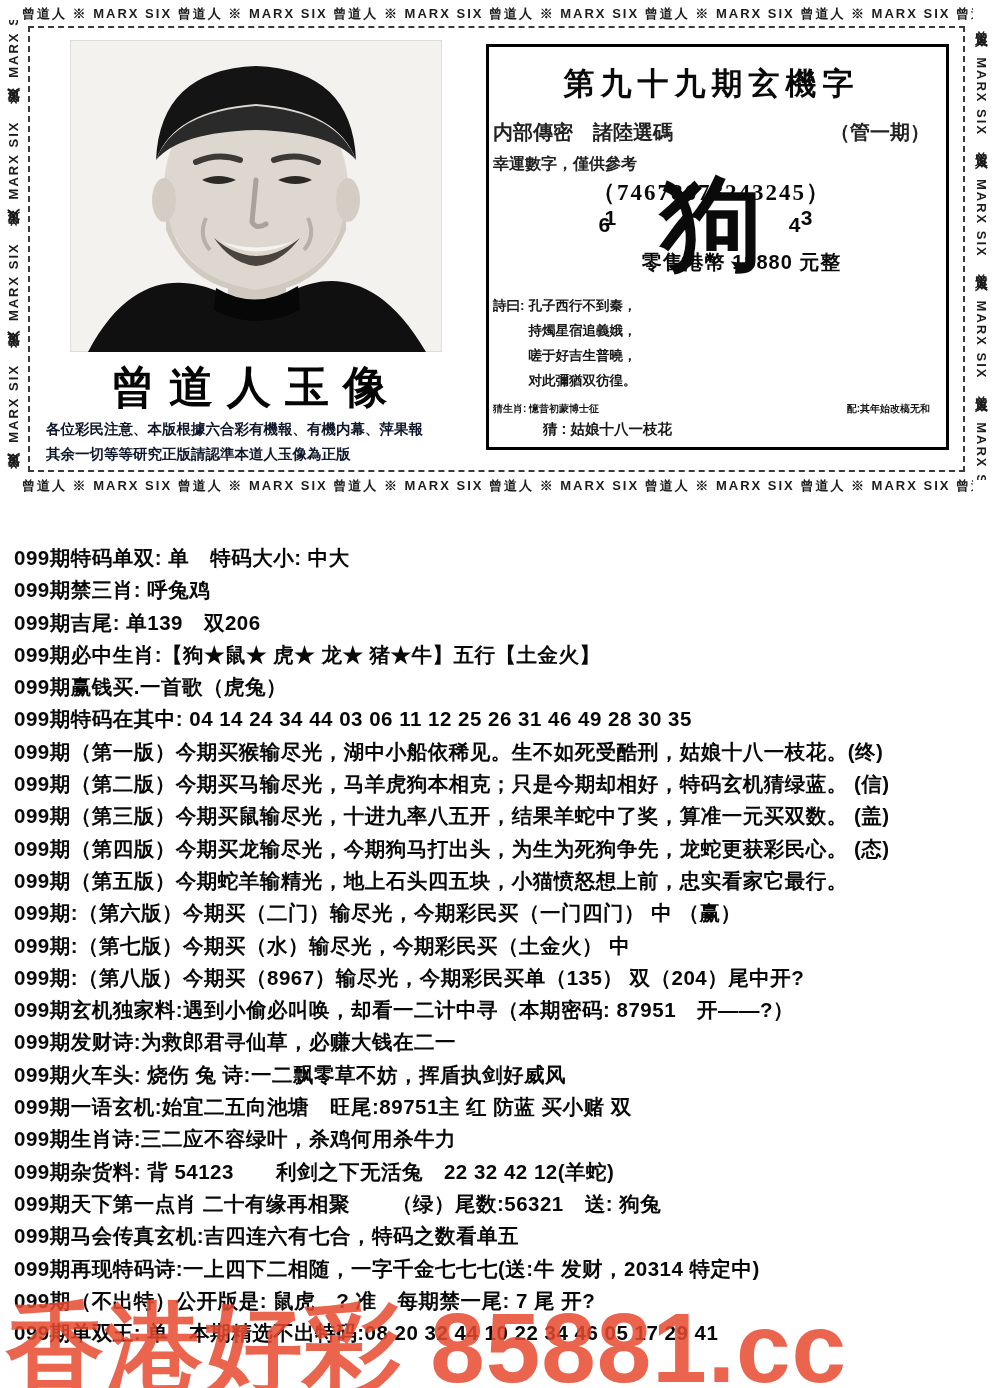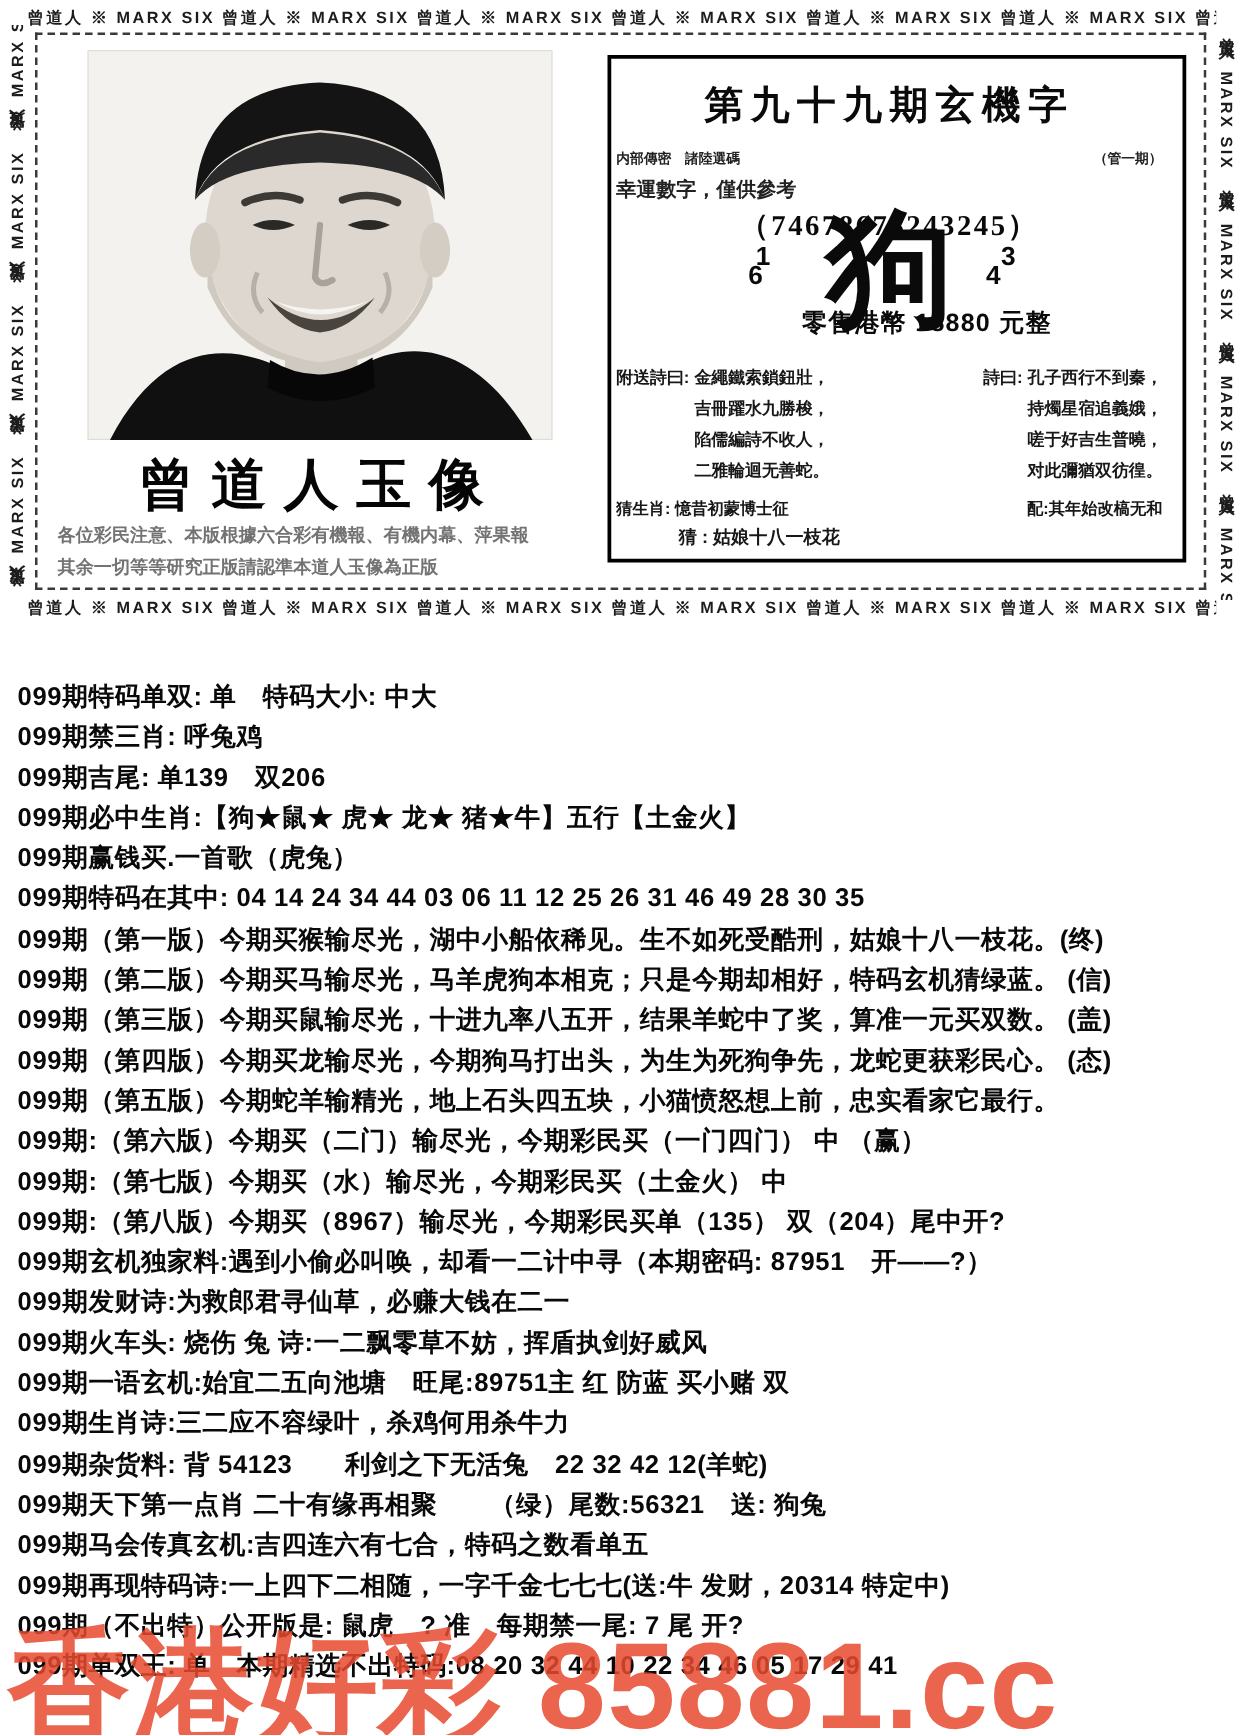--- a/index.html
+++ b/index.html
@@ -15,44 +15,44 @@
   .strip-left{left:1px;top:16px;bottom:16px;width:20px;writing-mode:vertical-rl;transform:rotate(180deg);}
   .strip-right{right:1px;top:16px;bottom:16px;width:20px;writing-mode:vertical-rl;}
   .inner-frame{position:absolute;left:24px;top:22px;right:26px;bottom:24px;
                border:2px dashed #3a3a3a;display:flex;}
 
   
   .photo-panel{width:452px;display:flex;flex-direction:column;align-items:center;padding-top:12px;}
   .photo{width:372px;height:312px;background:#f2f1ee;}
   .photo-caption{font-family:"DejaVu Serif",serif;font-size:44px;font-weight:bold;
                  letter-spacing:14px;margin-top:6px;color:#050505;}
-  .photo-note{font-size:14.5px;font-weight:bold;line-height:1.7;color:#737373;
+  .photo-note{font-size:14.5px;font-weight:bold;line-height:1.7;color:#0f172a;
               width:420px;white-space:nowrap;overflow:hidden;}
 
   
   .mystery-box{flex:1;margin:16px 14px 20px 4px;border:3px solid #000;
                padding:14px 16px 8px 4px;display:flex;flex-direction:column;position:relative;}
   .mb-title{font-family:"DejaVu Serif",serif;font-size:31px;font-weight:bold;
             letter-spacing:6px;text-align:center;margin-top:2px;}
-  .mb-row{display:flex;justify-content:space-between;font-size:11px;font-weight:bold;
+  .mb-row{display:flex;justify-content:space-between;font-size:20px;font-weight:bold;
           margin-top:14px;color:#222;}
   .mb-lucky{font-size:16px;font-weight:bold;margin-top:8px;color:#222;}
   .mb-lucky-nums{font-size:23px;font-weight:bold;text-align:center;letter-spacing:2px;margin-top:2px;font-family:Liberation Serif, serif;}
   .mb-zodiac-wrap{position:relative;width:230px;height:118px;margin:4px auto 0 auto;}
   .mb-zodiac{position:absolute;left:50%;top:48%;transform:translate(-50%,-50%);
              font-family:"DejaVu Serif",serif;font-size:102px;font-weight:bold;line-height:1;}
   .corner{position:absolute;font-size:21px;font-weight:bold;}
   .corner.tl{left:8px;top:-6px;}  .corner.tr{right:14px;top:-6px;}
   .corner.bl{left:2px;bottom:-2px;} .corner.br{right:26px;bottom:-2px;}
   .mb-price{font-size:20px;font-weight:bold;text-align:center;margin:14px 0 4px 60px;letter-spacing:1px;}
   .mb-poems{display:flex;justify-content:space-between;margin-top:14px;}
   .poem{display:flex;font-size:13.5px;font-weight:bold;line-height:1.85;color:#171717;}
   .poem-label{margin-right:4px;white-space:nowrap;}
   .poem-lines div{white-space:nowrap;}
-  .mb-bottom{display:flex;justify-content:space-between;font-size:13px;font-weight:bold;
+  .mb-bottom{display:flex;justify-content:space-between;font-size:10px;font-weight:bold;
              margin-top:8px;color:#171717;}
   .mb-bottom2{font-size:14.5px;font-weight:bold;margin-top:4px;margin-left:50px;color:#171717;}
 
   
   .lines{position:absolute;left:14px;top:542px;right:18px;}
   .line{font-size:20.5px;line-height:32.3px;font-weight:600;white-space:nowrap;
         overflow:hidden;color:#090909;letter-spacing:0.5px;}
 
   
   .watermark{position:absolute;left:6px;top:1284px;font-size:98px;font-weight:900;
@@ -126,29 +126,20 @@
           <span class="corner tr">3</span>
           <span class="corner bl">6</span>
           <span class="corner br">4</span>
           <span class="mb-zodiac">狗</span>
         </div>
 
         <div class="mb-price">零售港幣 18880 元整</div>
 
         <div class="mb-poems">
           <div class="poem">
-            <span class="poem-label">附送詩曰:</span>
-            <div class="poem-lines">
-                <div>金繩鐵索鎖鈕壯，</div>
-                <div>吉冊躍水九勝梭，</div>
-                <div>陷儒編詩不收人，</div>
-                <div>二雅輪迴无善蛇。</div>
-              </div>
-          </div>
-          <div class="poem">
             <span class="poem-label">詩曰:</span>
             <div class="poem-lines">
                 <div>孔子西行不到秦，</div>
                 <div>持燭星宿追義娥，</div>
                 <div>嗟于好吉生普曉，</div>
                 <div>对此彌猶双彷徨。</div>
               </div>
           </div>
         </div>
 

